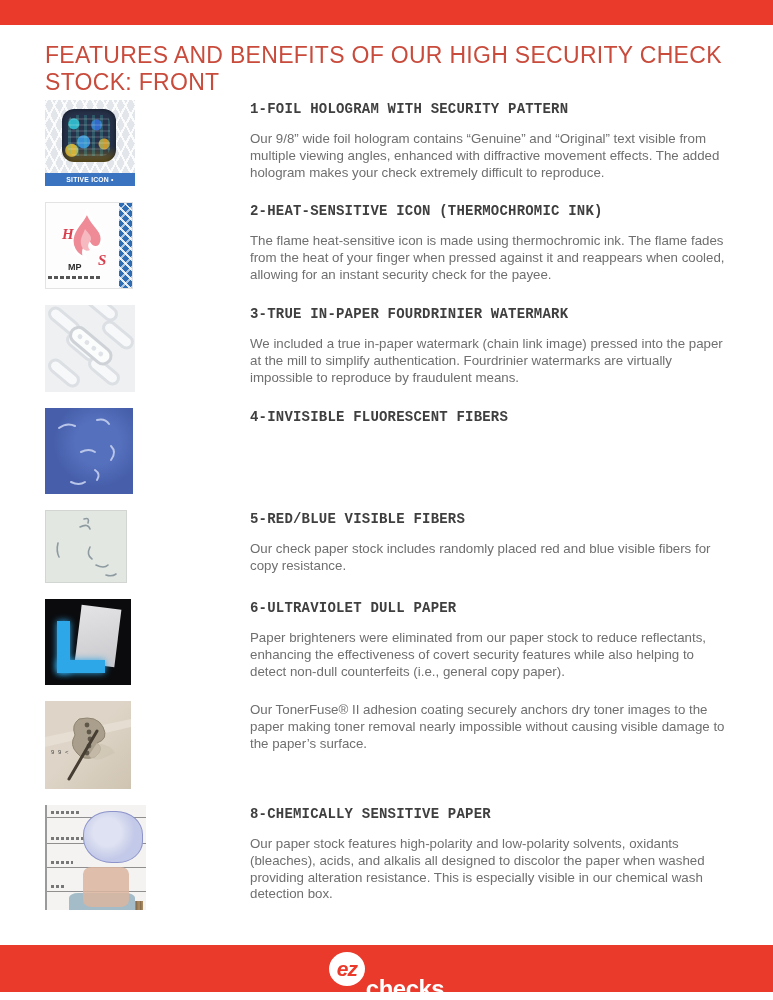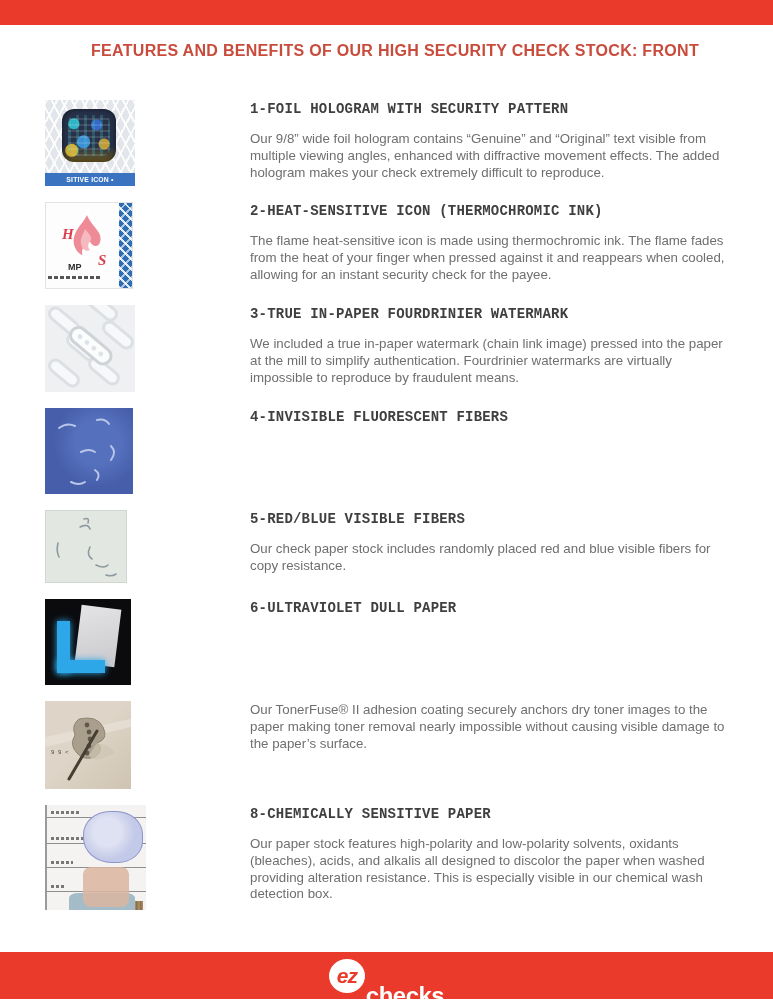--- a/index.html
+++ b/index.html
@@ -2,21 +2,21 @@
 <html><head>
 <meta charset="utf-8">
 <style>
   * { margin:0; padding:0; box-sizing:border-box; }
   html,body { width:773px; height:1000px; background:#fff; font-family:"Liberation Sans", sans-serif; }
   .page { position:relative; width:773px; height:1000px; background:#fff; overflow:hidden; }
 
   .topbar { position:absolute; top:0; left:0; width:100%; height:25px; background:#e93a2b; }
 
   .title { position:absolute; top:42px; left:45px; width:700px;
-           font-size:16px; font-weight:bold; letter-spacing:.3px; color:#c94b3c;text-align:center; }
+           font-size:23px; font-weight:normal; letter-spacing:.3px; color:#c94b3c; }
 
   .main { position:absolute; top:100px; left:45px; width:690px; }
   .row { display:flex; align-items:flex-start; margin-bottom:16px; }
   .thumbcol { width:205px; flex:0 0 205px; }
   .content { flex:1; padding-top:1px; }
   h2.feat { font-size:14px; font-weight:bold; color:#3f3f3f; letter-spacing:.2px; margin-bottom:14px;font-family:Liberation Mono, monospace; }
   p.body { font-size:13.3px; line-height:16.8px; color:#6f6f6f; width:482px; }
 
   
   .thumb { position:relative; overflow:hidden; }
@@ -78,21 +78,21 @@
   .t8 .blob1 { position:absolute; left:36px; top:6px; width:60px; height:52px; border-radius:45% 45% 42% 48%;
         background: radial-gradient(circle at 40% 40%, #dfe2f2 0 30%, transparent 60%), #c3c9e8; border:1px solid #8d94c9; }
   .t8 .blob2 { position:absolute; left:36px; top:62px; width:46px; height:40px; border-radius:18%;
         background:#dab5a0; opacity:.85; }
   .t8 .blob3 { position:absolute; left:22px; top:88px; width:66px; height:34px; border-radius:14%;
         background:#a3bcc8; }
   .t8 .blob4 { position:absolute; left:26px; top:96px; width:70px; height:16px;
         background: repeating-radial-gradient(circle at 10% 40%, #8a6f4e 0 1px, transparent 2px 4px), #a5885f; }
 
   
-  .footer { position:absolute; left:0; bottom:1px; width:100%; height:47px; background:#e93a2b;
+  .footer { position:absolute; left:0; bottom:8px; width:100%; height:47px; background:#e93a2b;
         display:flex; align-items:center; justify-content:center; }
   .logo { display:flex; align-items:center; }
   .logo .bubble { width:36px; height:34px; border-radius:50%; background:#fff; display:flex;
         align-items:center; justify-content:center; margin-right:1px; }
   .logo .ez { color:#e93a2b; font-size:21px; font-weight:bold; font-style:italic; letter-spacing:-1px; }
   .logo .checks { color:#ffffff; font-size:24px; font-weight:bold; letter-spacing:-.5px;margin-top:40px; }
 </style>
 </head>
 <body>
 
@@ -209,20 +209,21 @@
     <div class="row">
       <div class="thumbcol">
         <div class="thumb t6">
           <div class="sheet"></div>
           <div class="lv"></div>
           <div class="lh"></div>
         </div>
       </div>
       <div class="content">
         <h2 class="feat">6-ULTRAVIOLET DULL PAPER</h2>
+        <p class="body">Paper brighteners were eliminated from our paper stock to reduce reflectants, enhancing the effectiveness of covert security features while also helping to detect non-dull counterfeits (i.e., general copy paper).</p>
       </div>
     </div>
 
     <div class="row">
       <div class="thumbcol">
         <div class="thumb t7">
           <svg width="86" height="88" viewBox="0 0 86 88">
             <path d="M0 36 L86 18 L86 26 L0 46 Z" fill="#e7e0d4" opacity=".8"></path>
             <path d="M34 18 Q52 14 58 26 Q64 38 52 42 Q60 48 50 56 Q38 60 32 52 Q24 44 30 34 Q26 24 34 18 Z" fill="#aa9f8c" stroke="#8f8571" stroke-width="1"></path>
             <g fill="#5f584a">

